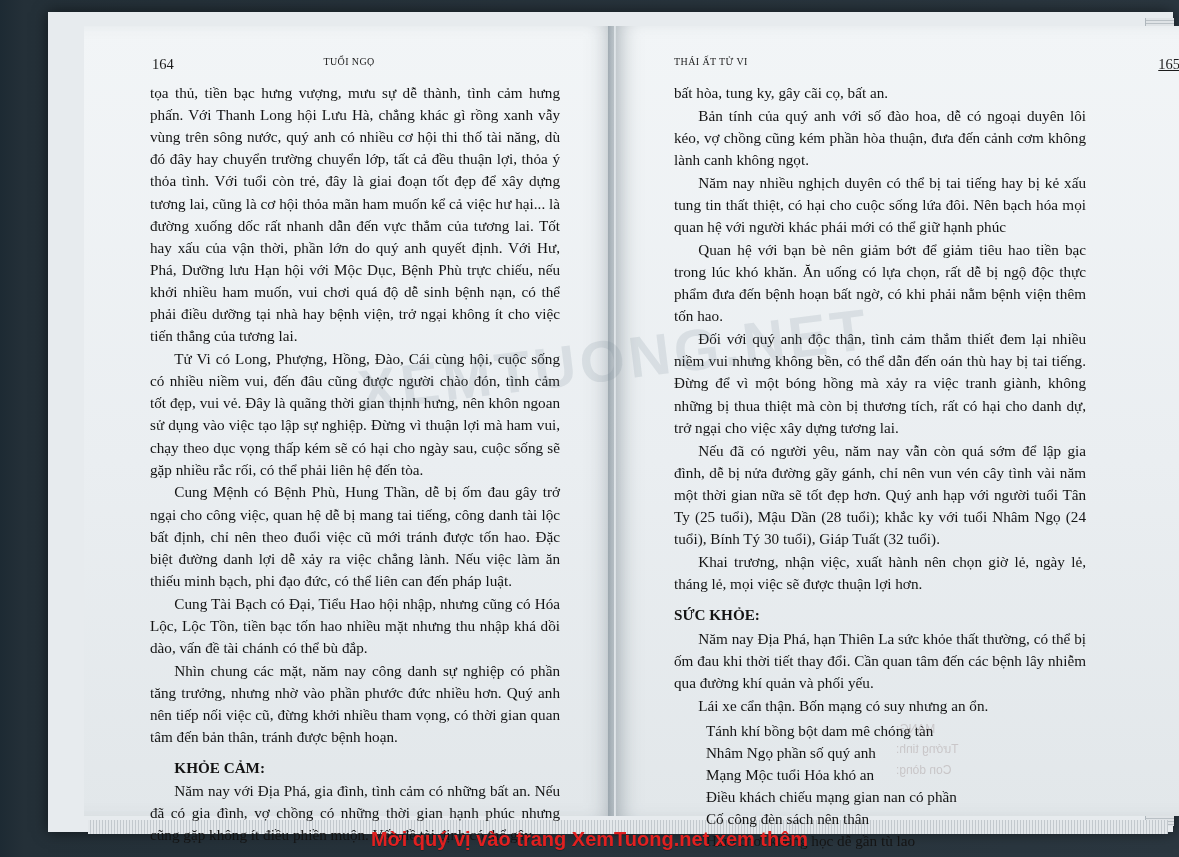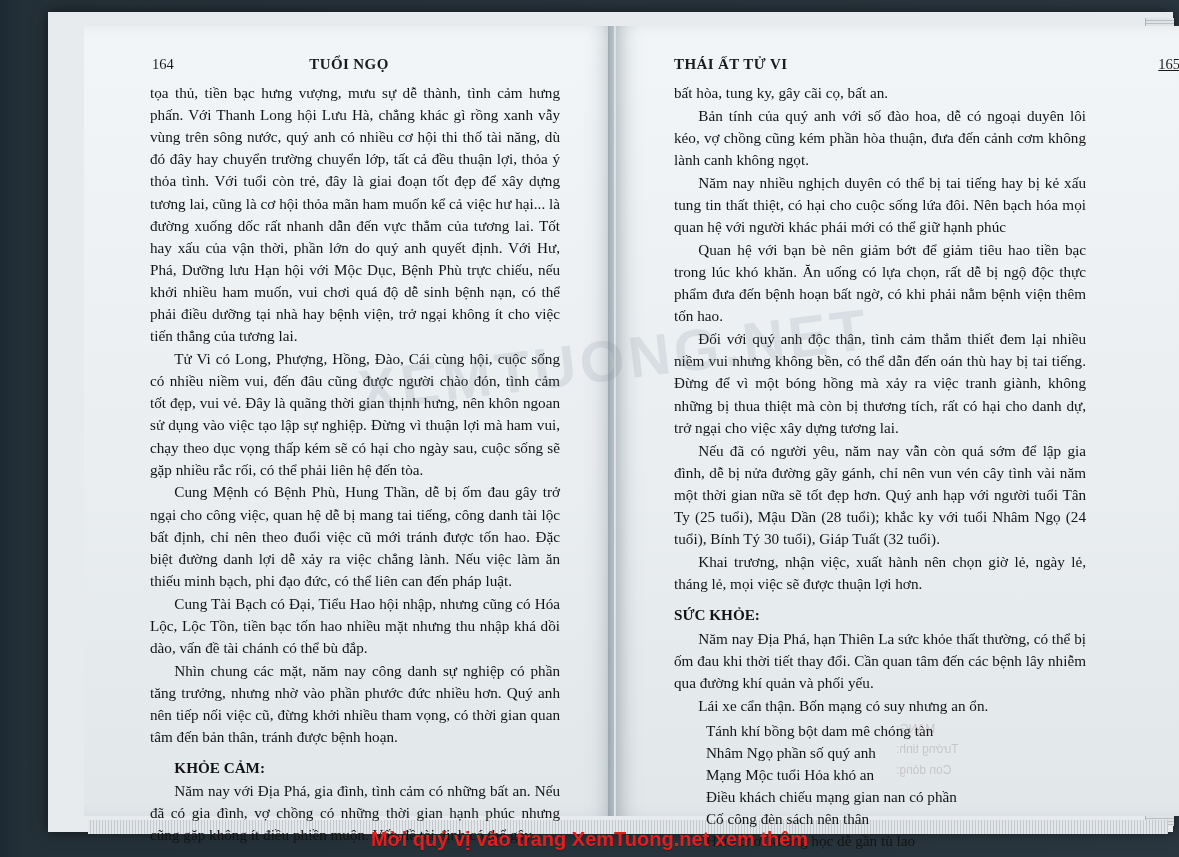--- a/index.html
+++ b/index.html
@@ -93,24 +93,24 @@
     left: 524px;
     top: 0;
     width: 16px;
     height: 790px;
     background: linear-gradient(90deg, rgba(120,135,145,0.55) 0%, rgba(175,188,196,0.15) 40%, rgba(130,145,155,0.45) 100%);
   }
   
   .running-head {
     position: absolute;
     top: 30px;
-    font-size: 15px;
+    font-size: 10px;
     letter-spacing: 0.4px;
     color: #1b1b1b;
-    font-weight: bold;
+    font-weight: normal;
   }
   .folio {
     position: absolute;
     top: 30px;
     font-size: 14.5px;
     color: #1b1b1b;
     font-weight: normal;
   }
   .folio.left { left: 68px; }
   .rh-left { left: 0; width: 530px; text-align: center; }

